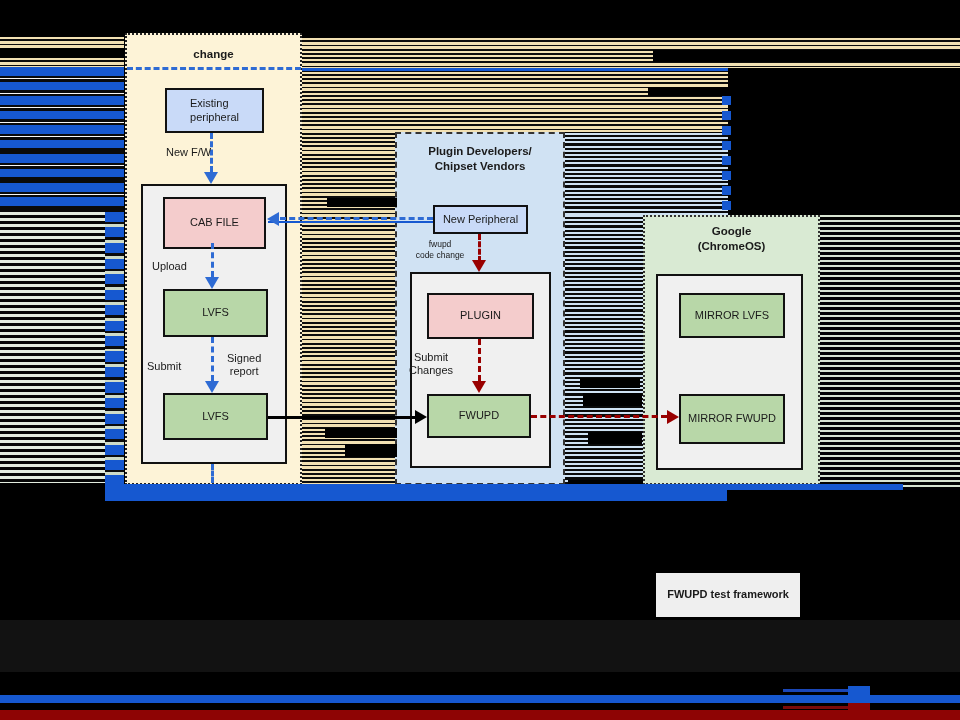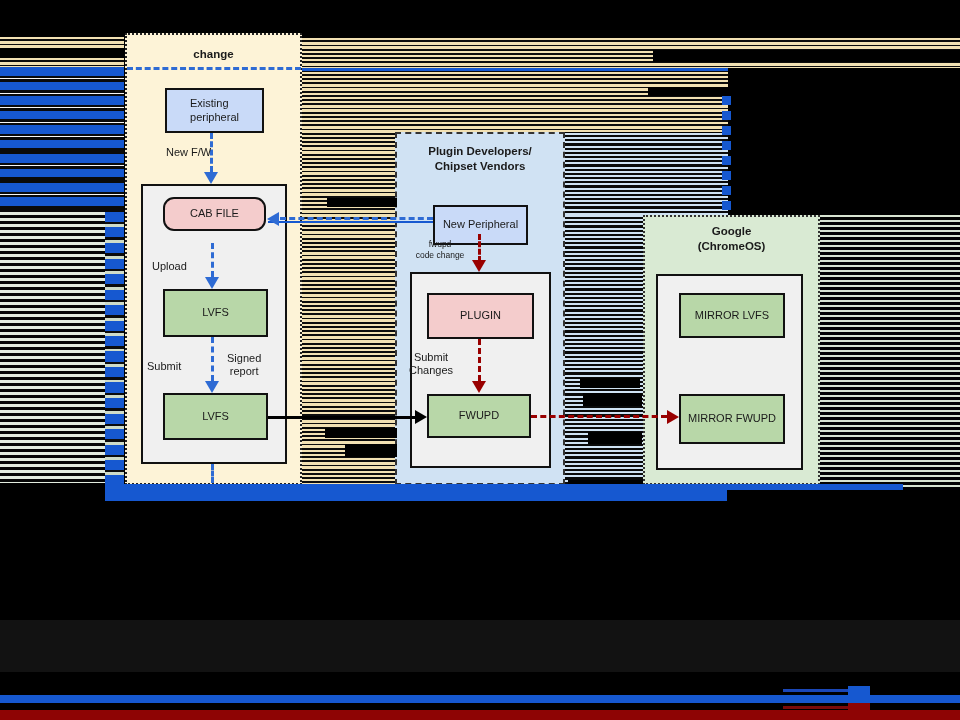--- a/index.html
+++ b/index.html
@@ -77,28 +77,29 @@
     <div class="panel-title pre" style="top:7px;">Google
 (ChromeOS)</div>
   </div>
 
   <div class="container" style="left:141px;top:184px;width:146px;height:280px;"></div>
   <div class="container" style="left:410px;top:272px;width:141px;height:196px;"></div>
   <div class="container" style="left:656px;top:274px;width:147px;height:196px;"></div>
 
   <div class="node pre" style="left:165px;top:88px;width:99px;height:45px;background:#c9daf8;">Existing
 peripheral</div>
-  <div class="node" style="left:163px;top:197px;width:103px;height:34px;background:#f4cccc;border-radius:11px;">CAB FILE</div>
+  <div class="node" style="left:163px;top:197px;width:103px;height:52px;background:#f4cccc;">CAB FILE</div>
   <div class="node" style="left:163px;top:289px;width:105px;height:48px;background:#b8d7a8;">LVFS</div>
   <div class="node" style="left:163px;top:393px;width:105px;height:47px;background:#b8d7a8;">LVFS</div>
-  <div class="node" style="left:433px;top:205px;width:95px;height:40px;background:#c9daf8;">New Peripheral</div>
+  <div class="node" style="left:433px;top:205px;width:95px;height:29px;background:#c9daf8;">New Peripheral</div>
   <div class="node" style="left:427px;top:293px;width:107px;height:46px;background:#f4cccc;">PLUGIN</div>
   <div class="node" style="left:427px;top:394px;width:104px;height:44px;background:#b8d7a8;">FWUPD</div>
   <div class="node" style="left:679px;top:293px;width:106px;height:45px;background:#b8d7a8;">MIRROR LVFS</div>
   <div class="node" style="left:679px;top:394px;width:106px;height:50px;background:#b8d7a8;">MIRROR FWUPD</div>
+  <div class="node" style="left:656px;top:573px;width:144px;height:44px;background:#efefef;border:none;font-weight:bold;">FWUPD test framework</div>
 
   <div class="dashh-blue" style="left:127px;top:67px;width:174px;"></div>
 
   <div class="dashv-blue" style="left:210px;top:133px;height:39px;"></div>
   <div class="tri tri-down-blue" style="left:204px;top:172px;"></div>
 
   <div class="abs bluebar" style="left:268px;top:221px;width:165px;height:2px;"></div>
   <div class="dashh-blue" style="left:280px;top:217px;width:153px;"></div>
   <div class="tri tri-left-blue" style="left:267px;top:212px;"></div>
 

